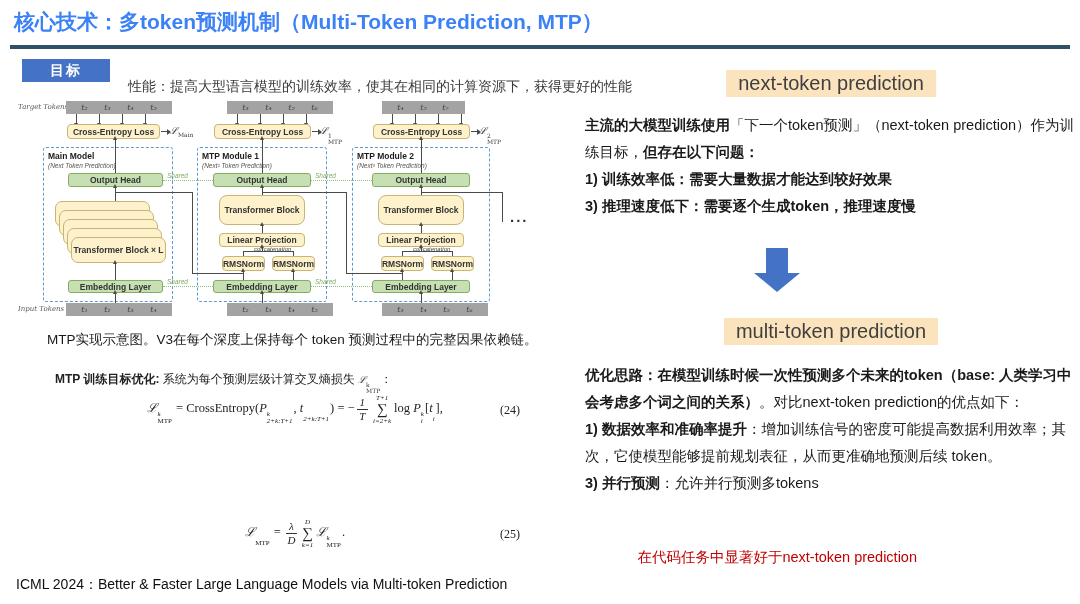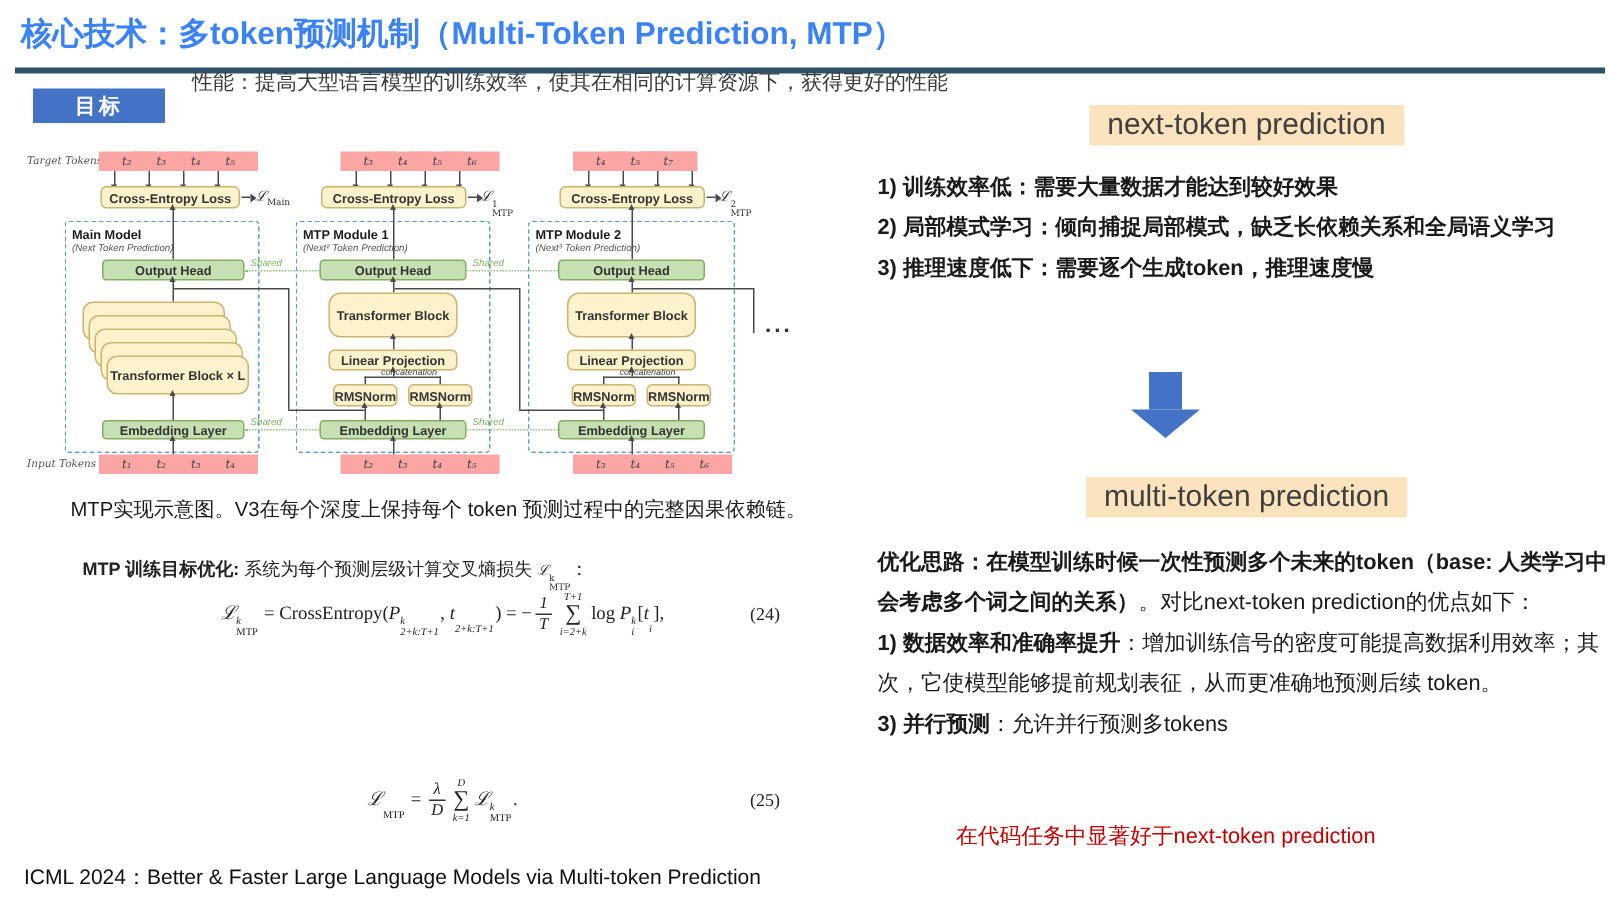--- a/index.html
+++ b/index.html
@@ -3,26 +3,26 @@
 <meta charset="utf-8">
 <style>
   html,body{margin:0;padding:0;}
   body{width:1080px;height:604px;background:#fff;font-family:"Liberation Sans","DejaVu Sans",sans-serif;}
   .slide{position:relative;width:1080px;height:604px;background:#fff;overflow:hidden;}
   
   .title{position:absolute;left:14px;top:8px;font-size:21px;font-weight:bold;color:#3b82f6;}
   .rule{position:absolute;left:10px;top:45px;width:1060px;height:4px;background:#2F5168;}
   .badge{position:absolute;left:22px;top:59px;width:88px;height:23px;background:#4472C4;color:#fff;
          font-size:14px;font-weight:bold;display:flex;align-items:center;justify-content:center;letter-spacing:2px;}
-  .goal-text{position:absolute;left:128px;top:46px;font-size:14px;color:#3b3b3b;}
+  .goal-text{position:absolute;left:128px;top:78px;font-size:14px;color:#3b3b3b;}
   
   .dgm{position:absolute;left:14px;top:96px;width:548px;height:232px;}
   .dgm *{box-sizing:border-box;}
   .axlabel{position:absolute;font-size:7px;font-style:italic;color:#555;font-family:"DejaVu Serif",serif;}
-  .tok{position:absolute;width:37px;height:13px;background:#fca5a5;color:#444;font-size:8px;
+  .tok{position:absolute;width:37px;height:13px;background:#a3a3a3;color:#444;font-size:8px;
        font-style:italic;font-family:"DejaVu Serif",serif;display:flex;align-items:center;justify-content:center;}
   .dbx{position:absolute;display:flex;align-items:center;justify-content:center;font-weight:bold;color:#333;text-align:center;}
   .cream{background:#FDF2CC;border:1px solid #C9B472;border-radius:4px;font-size:8.5px;}
   .green{background:#C6E0B4;border:1px solid #84AD63;border-radius:3px;font-size:8.5px;}
   .stackb{position:absolute;width:95px;height:26px;background:#FDF2CC;border:1px solid #C9B472;border-radius:7px;}
   .dashedbox{position:absolute;border:1.2px dashed #5B9BD5;border-radius:3px;}
   .modtitle{position:absolute;font-size:8.5px;font-weight:bold;color:#1c1c1c;}
   .modsub{position:absolute;font-size:6.5px;font-style:italic;color:#555;}
   .lossl{position:absolute;font-family:"DejaVu Serif",serif;font-style:italic;font-size:9.5px;color:#333;}
   .lossl sub{font-size:6px;font-style:normal;}
@@ -272,22 +272,22 @@
       </span><span>.</span>
     <span class="ftag">(25)</span>
   </div>
 
   <div class="footer">ICML 2024：Better &amp; Faster Large Language Models via Multi-token Prediction</div>
 
   <div class="rcol">
     <div class="hl-heading" style="top:0">next-token prediction</div>
 
     <div class="rblock" style="top:42px">
+      <p><span class="b">主流的大模型训练使用</span><span>「下一个token预测」（next-token prediction）作为训练目标，</span><span class="b">但存在以下问题：</span></p>
       <p class="b">1) 训练效率低：需要大量数据才能达到较好效果</p>
-      <p class="b">2) 局部模式学习：倾向捕捉局部模式，缺乏长依赖关系和全局语义学习</p>
       <p class="b">3) 推理速度低下：需要逐个生成token，推理速度慢</p>
     </div>
 
     <div class="big-arrow" style="left:169px;top:178px">
       <div class="shaft"></div>
       <div class="head"></div>
     </div>
 
     <div class="hl-heading" style="top:248px">multi-token prediction</div>
 

